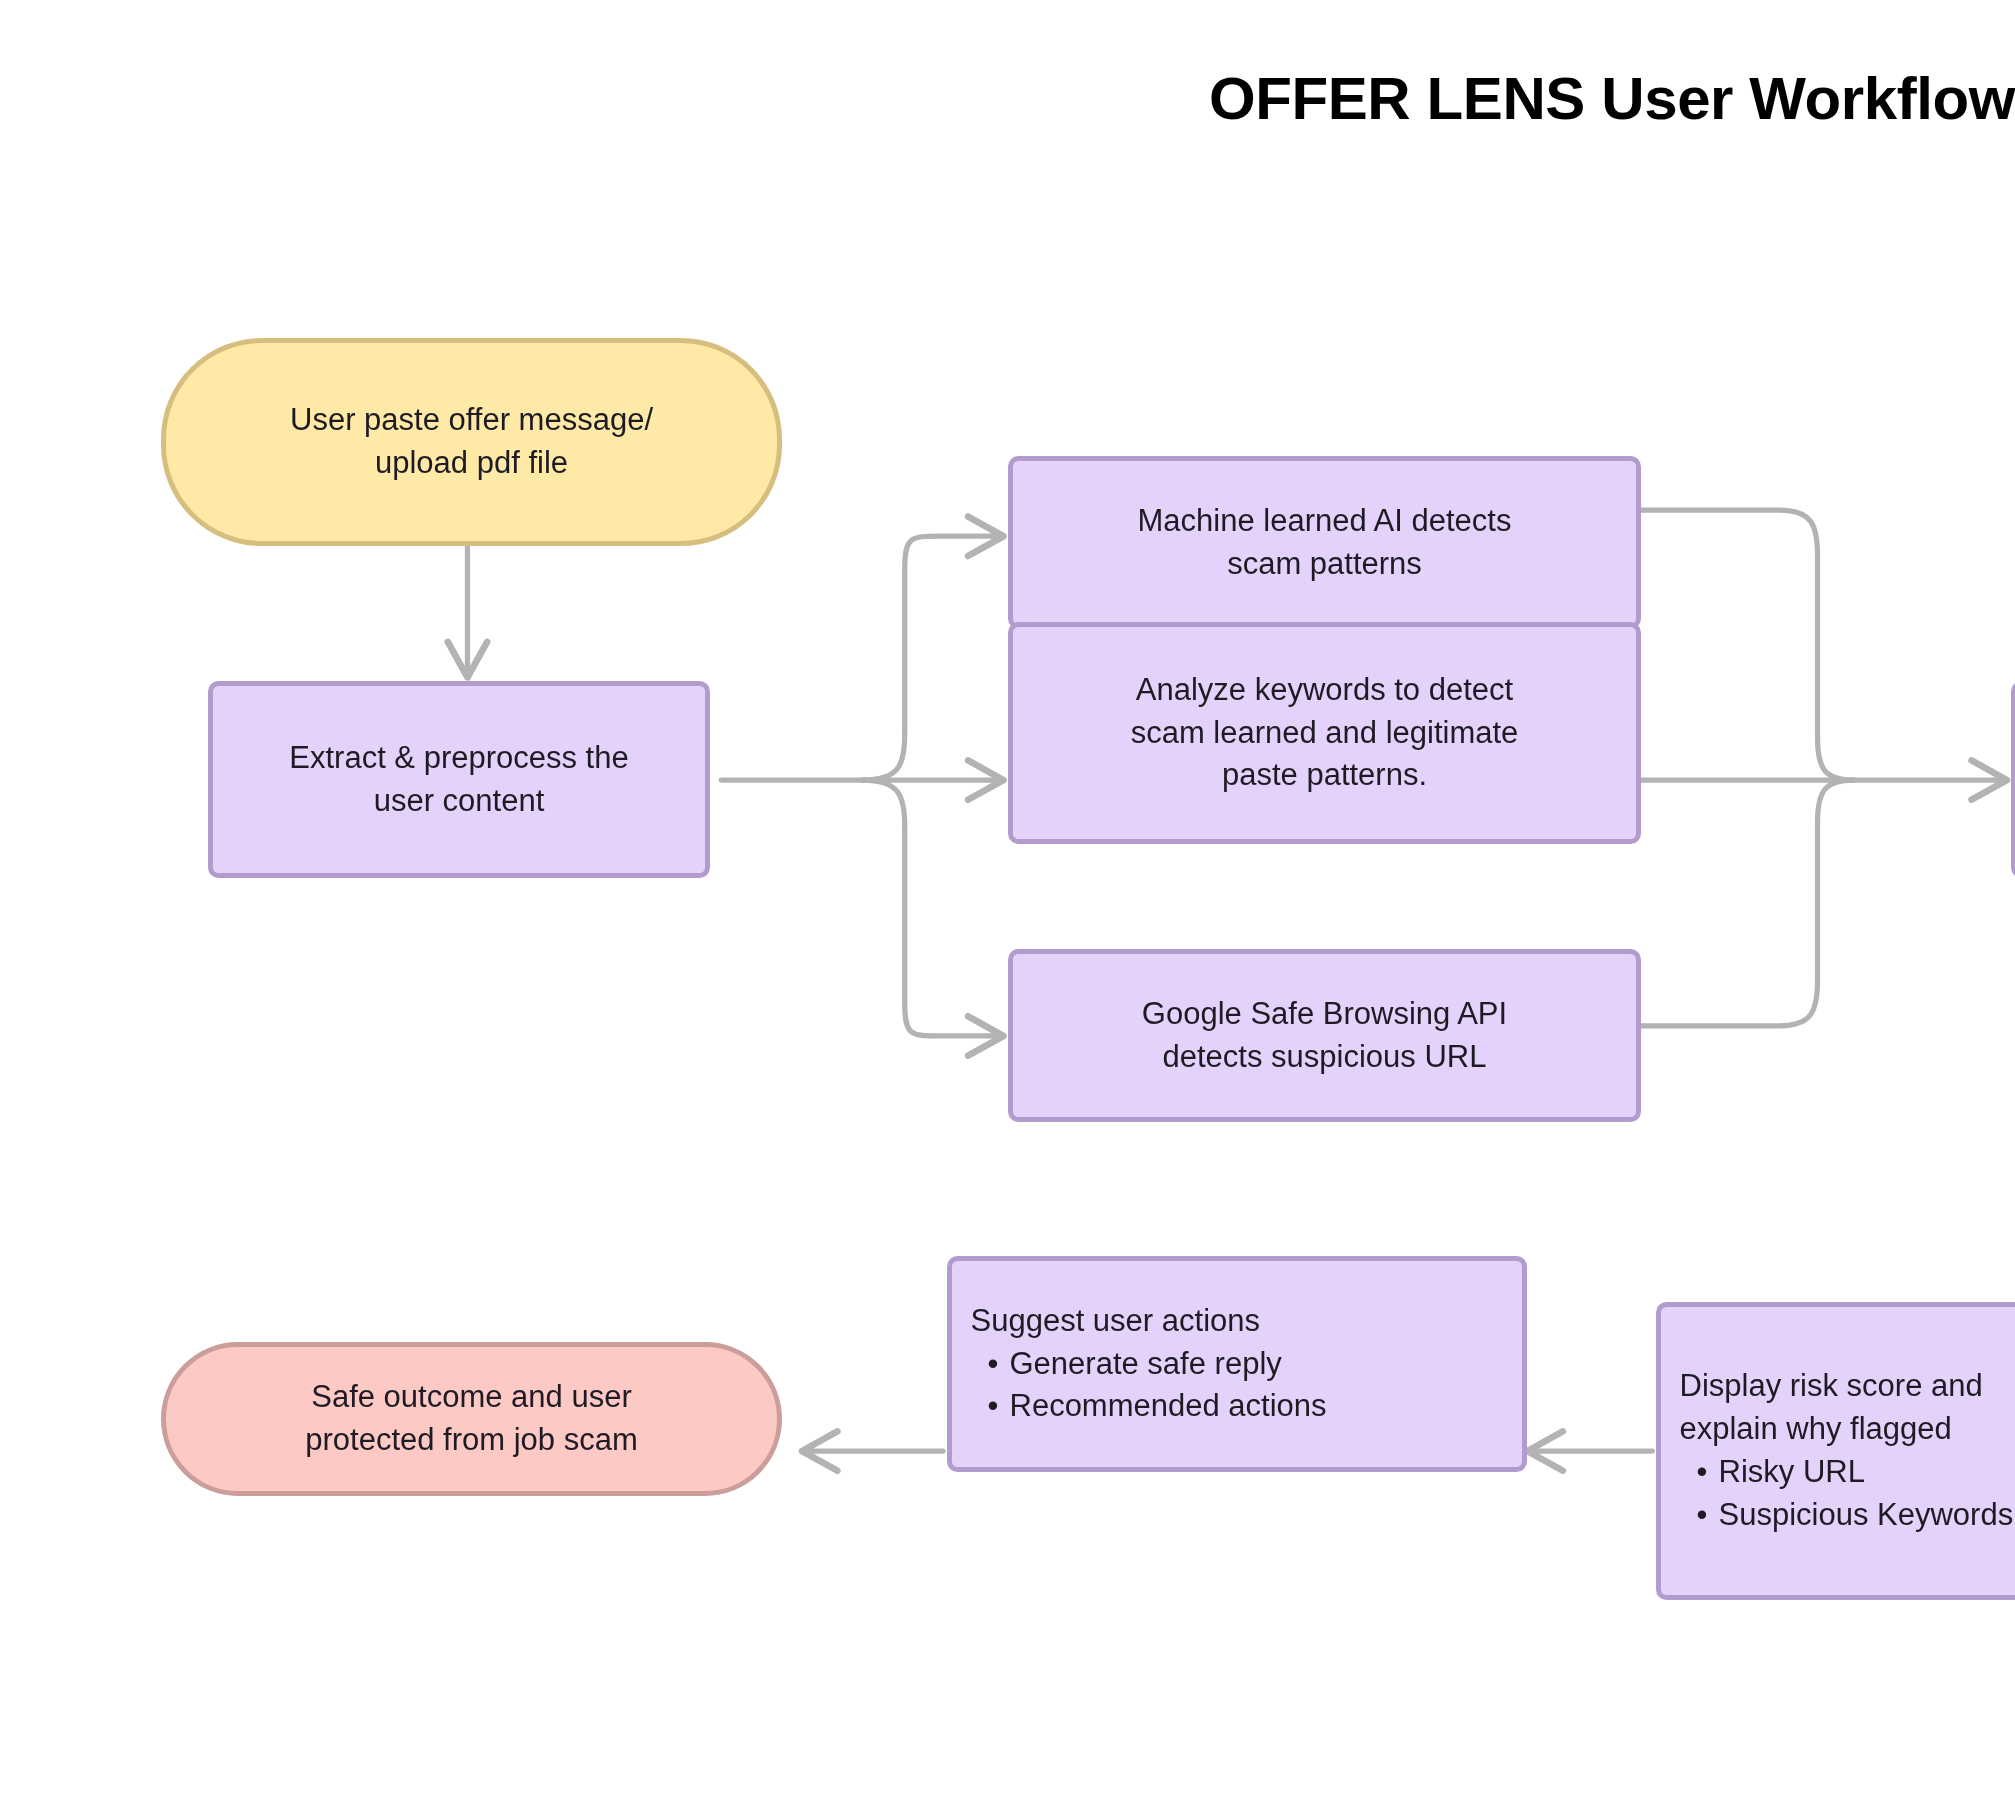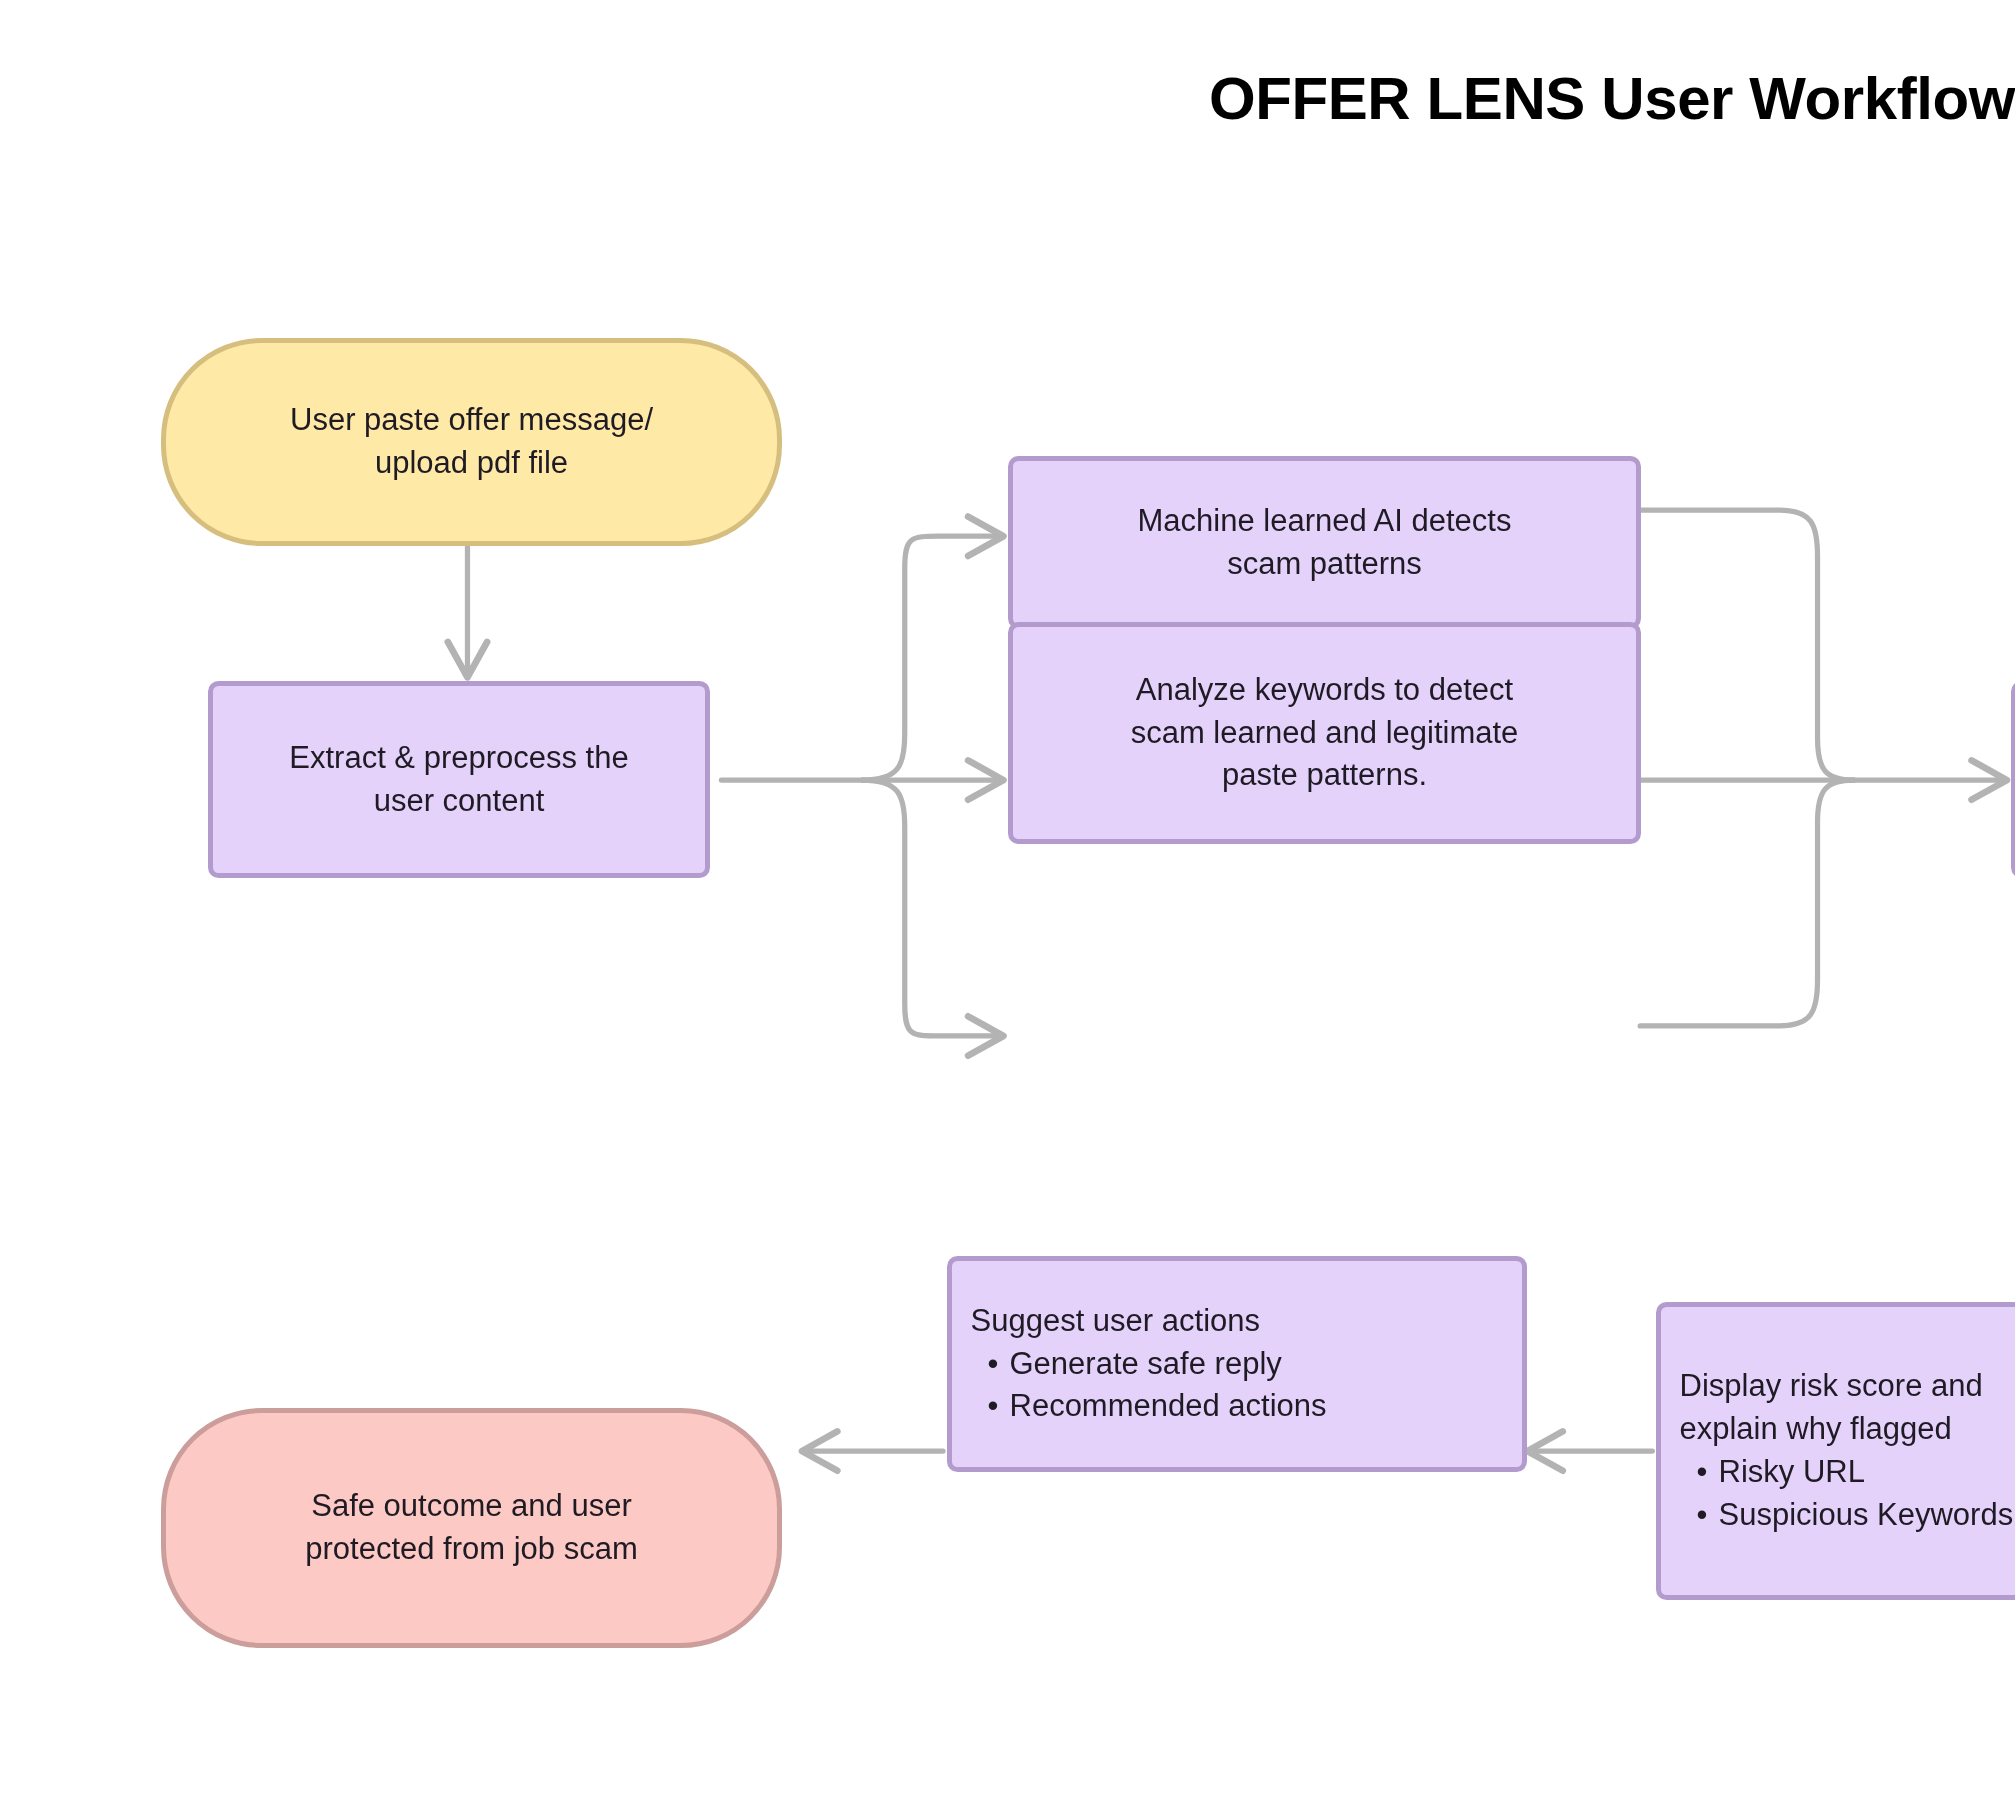--- a/index.html
+++ b/index.html
@@ -168,20 +168,26 @@
   </div>
 
   <div class="node process" style="left:1008px; top:622px; width:633px; height:222px;">
     <span class="node-lines">
       <span class="node-line">Analyze keywords to detect</span>
       <span class="node-line">scam learned and legitimate</span>
       <span class="node-line">paste patterns.</span>
     </span>
   </div>
 
+  <div class="node process" style="left:1008px; top:949px; width:633px; height:173px;">
+    <span class="node-lines">
+      <span class="node-line">Google Safe Browsing API</span>
+      <span class="node-line">detects suspicious URL</span>
+    </span>
+  </div>
 
   <div class="node process" style="left:2011px; top:681px; width:423px; height:197px;">
     
   </div>
 
   <div class="node process left-align" style="left:1656px; top:1302px; width:568px; height:298px; padding:0 18.5px;">
     <span class="node-lines">
       <span class="node-line">Display risk score and</span>
       <span class="node-line">explain why flagged</span>
       <ul class="bullets">
@@ -194,21 +200,21 @@
   <div class="node process left-align" style="left:947px; top:1256px; width:580px; height:216px; padding:0 18.5px;">
     <span class="node-lines">
       <span class="node-line">Suggest user actions</span>
       <ul class="bullets">
         <li>Generate safe reply</li>
         <li>Recommended actions</li>
       </ul>
     </span>
   </div>
 
-  <div class="node terminal-end" style="left:161px; top:1408px; width:621px; height:240px;">
+  <div class="node terminal-end" style="left:161px; top:1342px; width:621px; height:154px;">
     <span class="node-lines">
       <span class="node-line">Safe outcome and user</span>
       <span class="node-line">protected from job scam</span>
     </span>
   </div>
 
 </div>
 
 
 </body></html>

